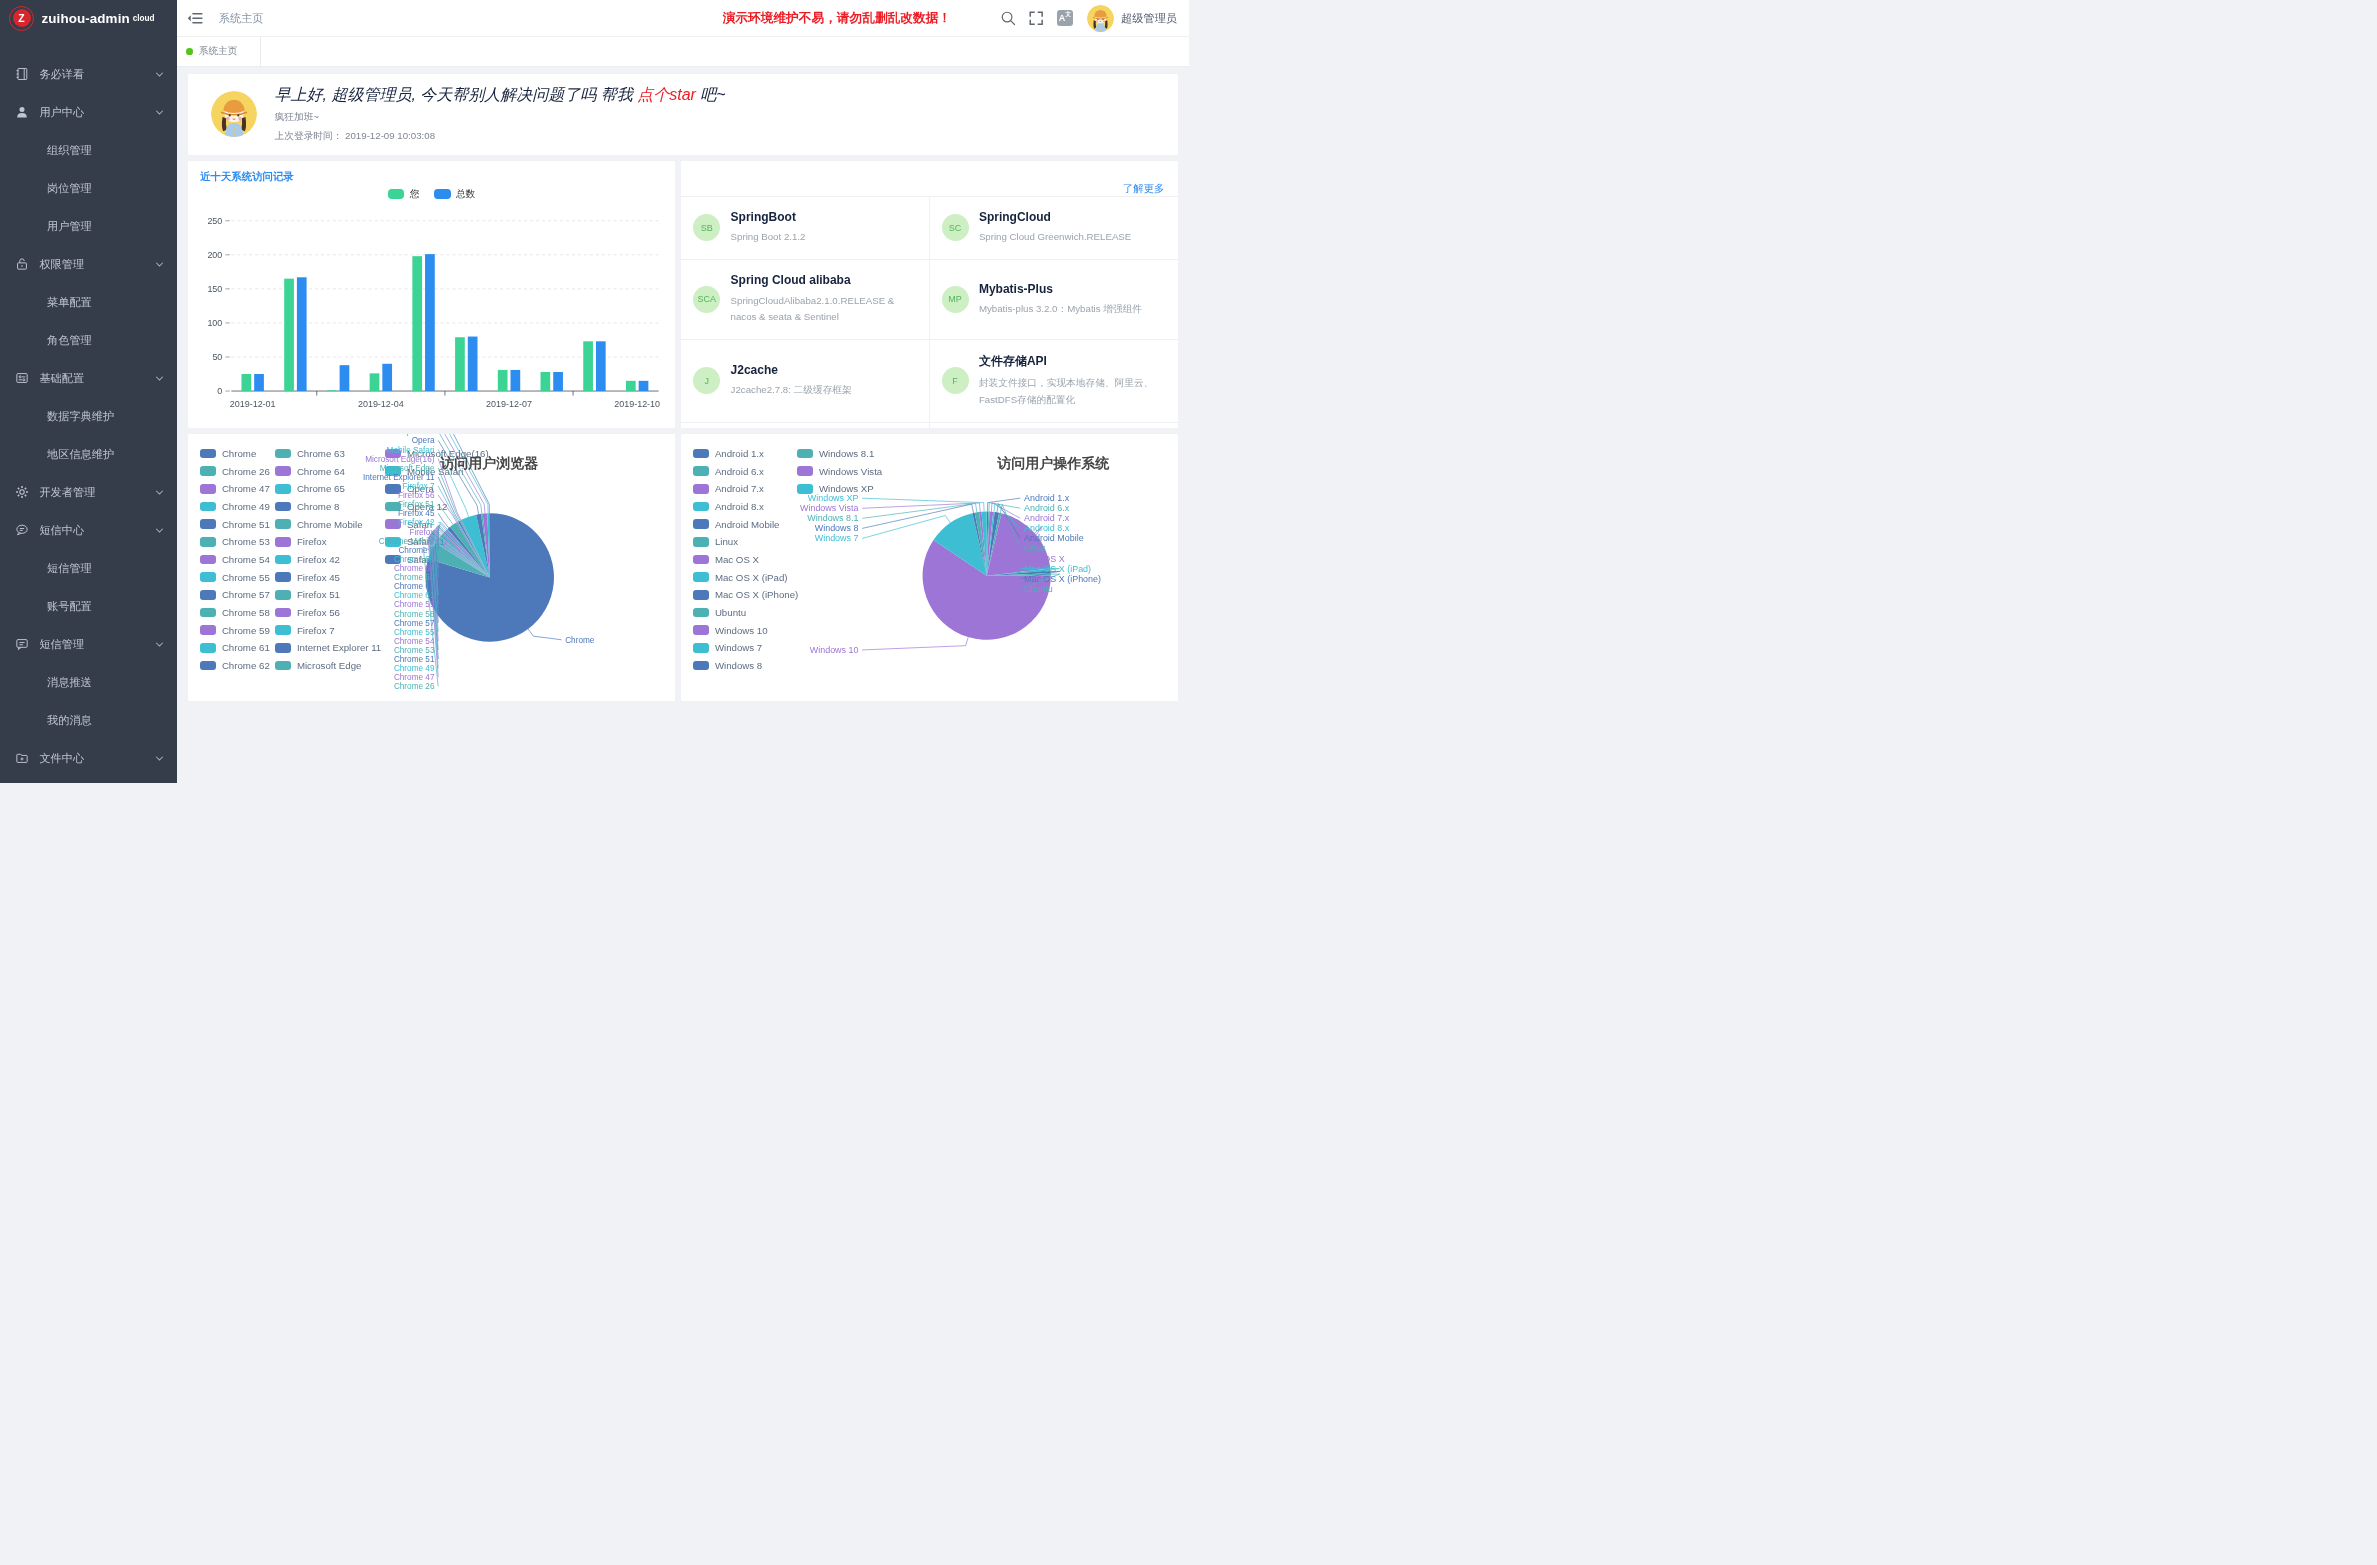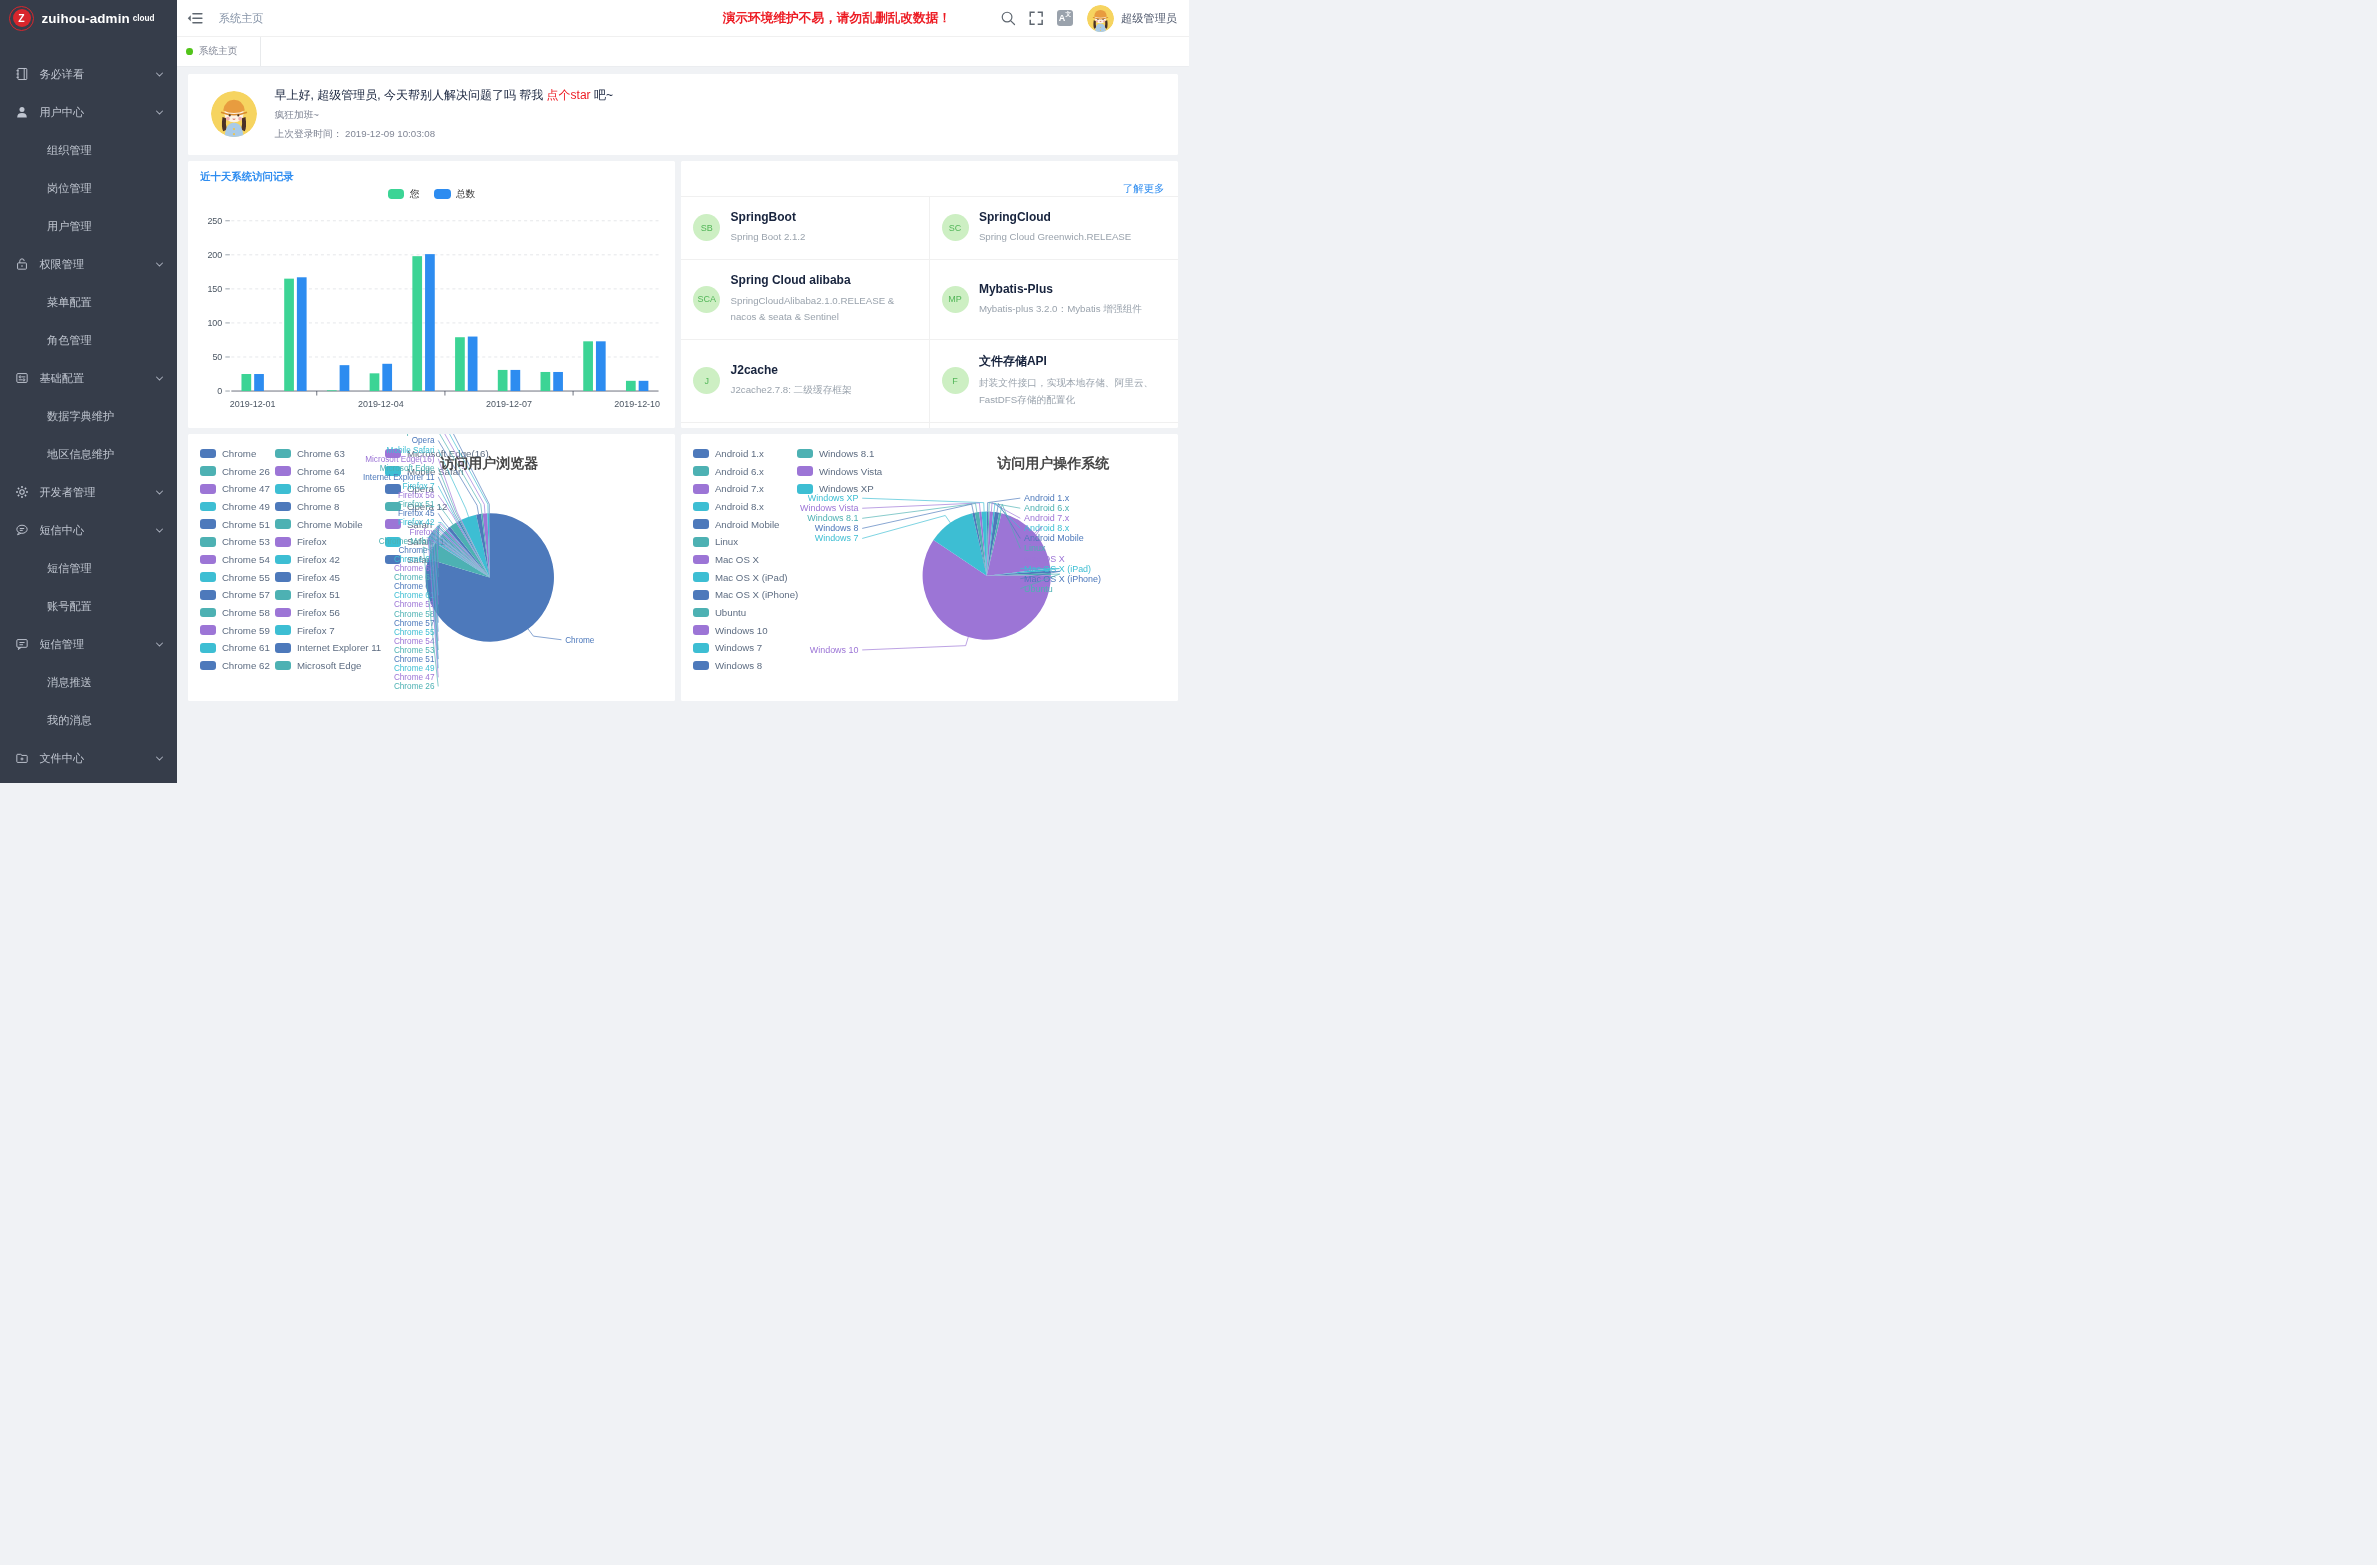--- a/index.html
+++ b/index.html
@@ -47,21 +47,21 @@
     color:#808695; font-size:9.7px; cursor:pointer; background:#fff; }
   .tab-dot { width:6.7px; height:6.7px; border-radius:50%; background:#52C41A; margin-right:6px; }
 
   .content { flex:1; padding:7.5px 11.2px; overflow:hidden; }
   .card { background:#fff; border-radius:1.5px; position:relative; }
 
   
   .welcome { height:81px; display:flex; align-items:center; padding:0 18px 0 22.4px; margin-bottom:6px; }
   .wavatar { width:46px; height:46px; border-radius:50%; overflow:hidden; flex:0 0 46px; }
   .wtext { margin-left:18px; }
-  .wtitle { font-size:12px; color:#17233D; font-weight:500; }
+  .wtitle { font-size:16px; color:#17233D; font-weight:500;font-style:italic; }
   .wtitle .star { color:#ED1C24; }
   .wmood { font-size:9.7px; color:#808695; margin-top:5.2px; }
   .wlogin { font-size:9.7px; color:#808695; margin-top:6px; }
   .stats { margin-left:auto; display:flex; }
   .stat { width:153px; text-align:center; }
   .stat-label { color:#515A6E; font-size:11.2px; }
   .stat-value { color:#2D8CF0; font-size:12px; font-weight:bold; margin-top:11.2px; }
 
   .row { display:flex; gap:6px; margin-bottom:6px; }
   .chart-card { width:487px; flex:0 0 487px; height:267px; overflow:hidden; }

